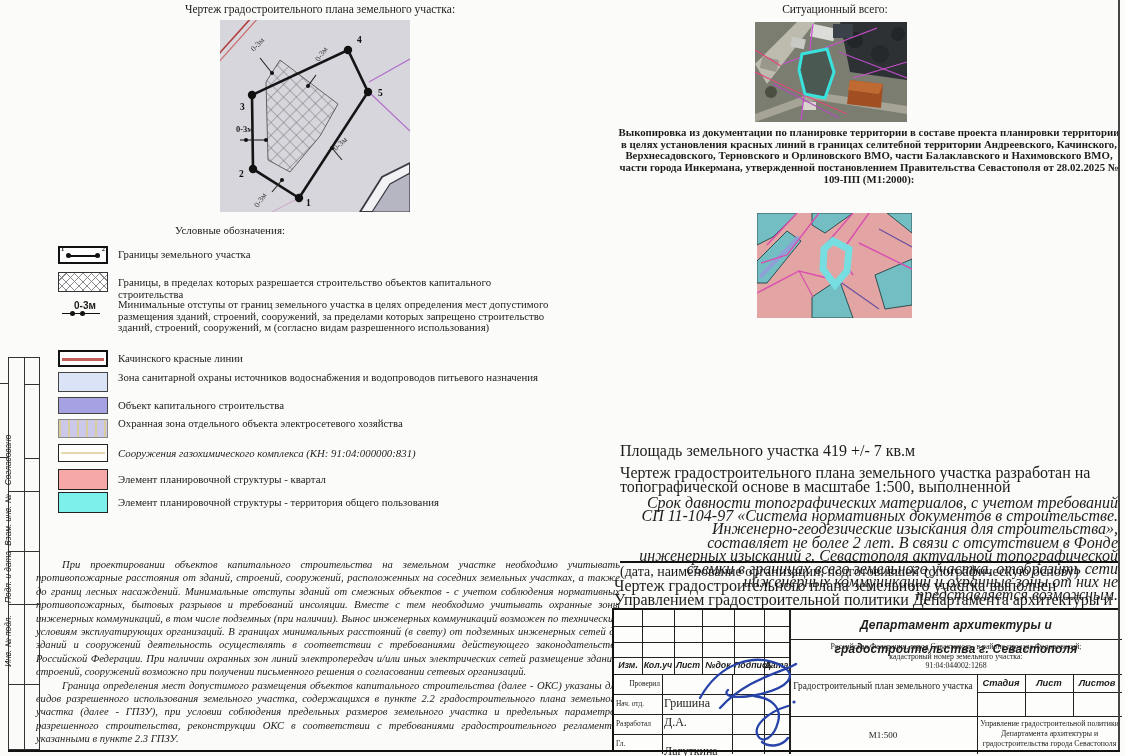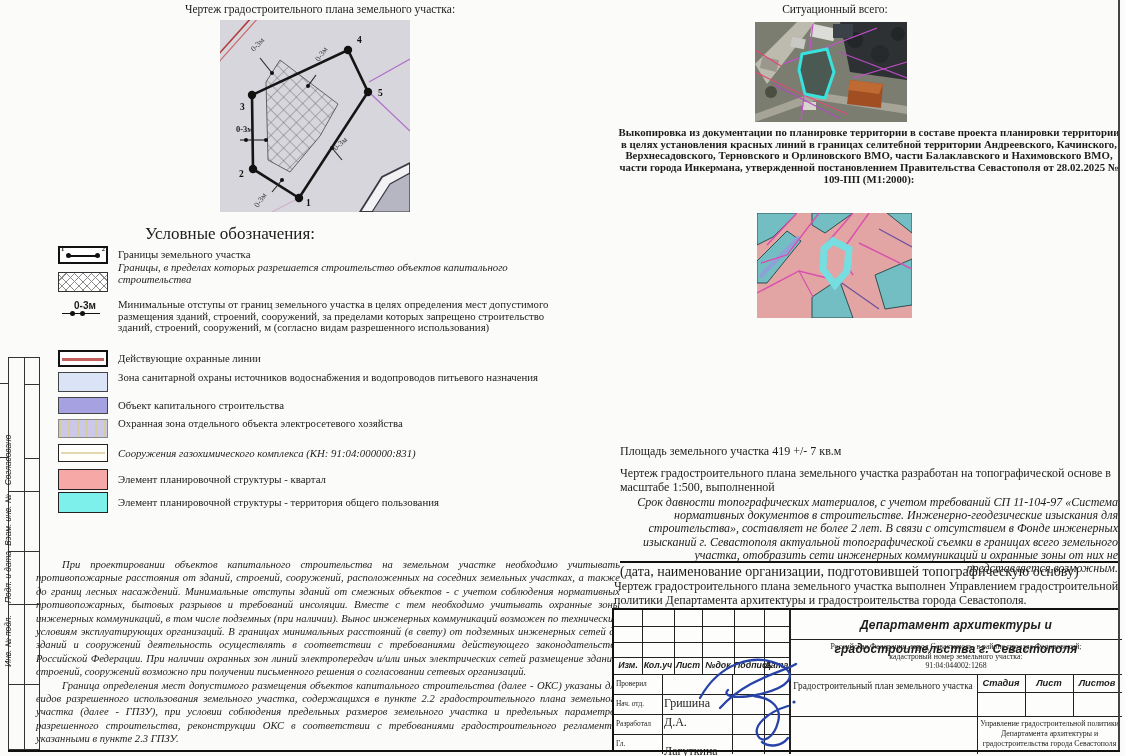--- a/index.html
+++ b/index.html
@@ -13,21 +13,21 @@
   .vline{position:absolute;background:#222;width:1px;}
 
   
   .sec-title{position:absolute;font-size:11.5px;text-align:center;}
 
   
   .excerpt{position:absolute;left:618px;top:127px;width:502px;font-size:10.8px;
     font-weight:bold;text-align:center;line-height:11.7px;}
 
   
-  .leg-title{position:absolute;left:130px;top:224px;width:200px;text-align:center;font-size:17px;}
+  .leg-title{position:absolute;left:130px;top:224px;width:200px;text-align:center;font-size:11px;}
   .leg-label{position:absolute;left:118px;width:432px;font-size:10.8px;line-height:11.6px;}
   .leg-swatch{position:absolute;left:58px;width:50px;box-sizing:border-box;}
   .sw-boundary{height:18px;border:2px solid #111;background:#fff;}
   .sw-boundary .bl{position:absolute;left:7px;right:7px;top:7px;height:2px;background:#111;}
   .sw-boundary .bd{position:absolute;top:5px;width:5px;height:5px;border-radius:50%;background:#111;}
   .sw-boundary .n{position:absolute;top:-3px;font-size:6.5px;font-weight:bold;}
   .sw-hatch{height:20px;border:1.5px solid #333;
     background:
       repeating-linear-gradient(45deg,transparent 0 5px,#8a8a8a 5px 6px),
       repeating-linear-gradient(-45deg,transparent 0 5px,#8a8a8a 5px 6px),#fff;}
@@ -39,21 +39,21 @@
   .offset-arrow::after{left:18px;}
   .sw-redline{height:17px;border:2px solid #111;background:#fff;}
   .sw-redline .rl{position:absolute;left:2px;right:2px;top:6px;height:3px;background:#c4605c;}
   .sw-fill{border:1.5px solid #444;}
   .sw-hatch2{height:19px;border:1px solid #888;
     background:repeating-linear-gradient(90deg,#d6cc9c 0 1.5px,transparent 1.5px 9px),#ccc8ea;}
   .sw-gas{height:18px;border:1.5px solid #222;background:#fffefb;}
   .sw-gas .gl{position:absolute;left:2px;right:2px;top:7px;height:2px;background:#e3d8ad;}
 
   
-  .rinfo{position:absolute;font-size:12px;line-height:14px;}
+  .rinfo{position:absolute;font-size:16px;line-height:14px;}
   .it-center{font-style:italic;text-align:right;}
   .topo-caption{font-size:14px;text-align:left;}
 
   
   .notes{position:absolute;left:36px;top:558px;width:584px;font-size:10.6px;line-height:13.4px;
     font-style:italic;text-align:justify;}
   .notes p{margin:0;text-indent:26px;}
 
   
   .tblock{position:absolute;left:612px;top:608px;width:508px;height:144px;border:2px solid #111;box-sizing:border-box;background:#fdfdfc;}
@@ -193,32 +193,32 @@
 <div class="leg-swatch sw-boundary" style="top:246px;">
   <span class="bl"></span>
   <span class="bd" style="left:6px;"></span>
   <span class="bd" style="right:6px;"></span>
   <span class="n" style="left:1px;">1</span>
   <span class="n" style="right:1px;">2</span>
 </div>
 <div class="leg-label" style="top:249px;">Границы земельного участка</div>
 
 <div class="leg-swatch sw-hatch" style="top:272px;"></div>
-<div class="leg-label" style="top:262px;font-style:italic;">Границы, в пределах которых разрешается строительство объектов капитального строительства</div>
+<div class="leg-label" style="top:277px;">Границы, в пределах которых разрешается строительство объектов капитального строительства</div>
 
 <div class="offset-sym">
   <span>0-3м</span>
   <div class="offset-arrow"></div>
 </div>
 <div class="leg-label" style="top:299px;">Минимальные отступы от границ земельного участка в целях определения мест допустимого размещения зданий, строений, сооружений, за пределами которых запрещено строительство зданий, строений, сооружений, м (согласно видам разрешенного использования)</div>
 
 <div class="leg-swatch sw-redline" style="top:350px;">
   <span class="rl"></span>
 </div>
-<div class="leg-label" style="top:353px;">Действующие охранные линии</div>
+<div class="leg-label" style="top:353px;">Качинского красные линии</div>
 
 <div class="leg-swatch sw-fill" style="top: 372px; height: 20px; background: rgb(219, 228, 246);"></div>
 <div class="leg-label" style="top:372px;">Зона санитарной охраны источников водоснабжения и водопроводов питьевого назначения</div>
 
 <div class="leg-swatch sw-fill" style="top: 397px; height: 17px; background: rgb(166, 161, 224);"></div>
 <div class="leg-label" style="top:400px;">Объект капитального строительства</div>
 
 <div class="leg-swatch sw-hatch2" style="top:419px;"></div>
 <div class="leg-label" style="top:418px;">Охранная зона отдельного объекта электросетевого хозяйства</div>
 
@@ -270,38 +270,39 @@
   <div class="vline" style="left:411px;top:64px;height:42px;"></div>
   <div class="vline" style="left:459px;top:64px;height:42px;"></div>
 
   <div class="tb-colhead gost" style="left:0;width:28px;">Изм.</div>
   <div class="tb-colhead gost" style="left:28px;width:32px;text-align:center;">Кол.уч</div>
   <div class="tb-colhead gost" style="left:60px;width:28px;">Лист</div>
   <div class="tb-colhead gost" style="left:88px;width:32px;">№док</div>
   <div class="tb-colhead gost" style="left:120px;width:30px;">Подпись</div>
   <div class="tb-colhead gost" style="left:150px;width:25px;">Дата</div>
 
-  <div class="tb-role" style="top:64px;">Проверил</div>
+  <div class="tb-role" style="top:64px;text-align:right;">Проверил</div>
   <div class="tb-role" style="top:84px;">Нач. отд.</div>
   <div class="tb-name" style="top:84px;">Гришина Д.А.</div>
   <div class="tb-role" style="top:104px;">Разработал</div>
   <div class="tb-role" style="top:124px;">Гл. специалист</div>
   <div class="tb-name" style="top:132px;">Лагуткина Ю.Ю.</div>
 
   <div class="tb-org gost">Департамент архитектуры и градостроительства г. Севастополя</div>
   <div class="tb-loc">
     <div>Российская Федерация, город Севастополь, в районе проезда Федоровский;</div>
     <div>кадастровый номер земельного участка:</div>
     <div>91:04:044002:1268</div>
   </div>
 
   <div class="tb-doc">Градостроительный план земельного участка</div>
   <div class="tb-stage gost" style="left:363px;width:48px;font-style:italic;">Стадия</div>
   <div class="tb-stage gost" style="left:411px;width:48px;">Лист</div>
   <div class="tb-stage gost" style="left:459px;width:48px;">Листов</div>
+  <div class="tb-scale">М1:500</div>
   <div class="tb-exec">Управление градостроительной политики Департамента архитектуры и градостроительства города Севастополя</div>
 
   <svg class="abs" style="left:78px;top:36px;z-index:3;" width="145" height="108" viewBox="0 0 145 108" xmlns="http://www.w3.org/2000/svg">
     <g stroke="#2743a8" stroke-width="2.3" fill="none" stroke-linecap="round">
       <path d="M8,52 C28,16 64,6 90,20 C106,29 98,42 64,49 C42,53 30,50 36,44"></path>
       <path d="M28,62 C55,32 92,26 104,18"></path>
       <path d="M62,50 C80,52 90,62 86,76 C82,92 70,98 66,90 C60,80 76,66 96,60"></path>
       <path d="M70,96 C78,102 90,100 96,92"></path>
       <circle cx="102" cy="56" r="1.6" fill="#2743a8" stroke="none"></circle>
     </g>

